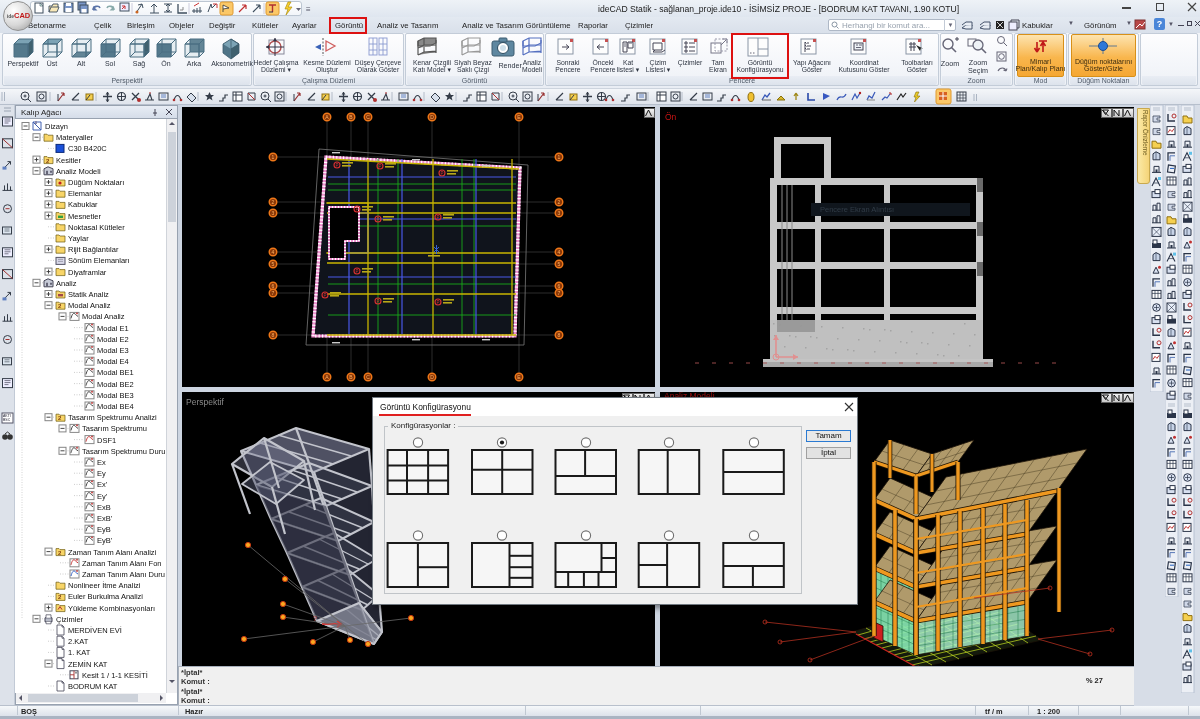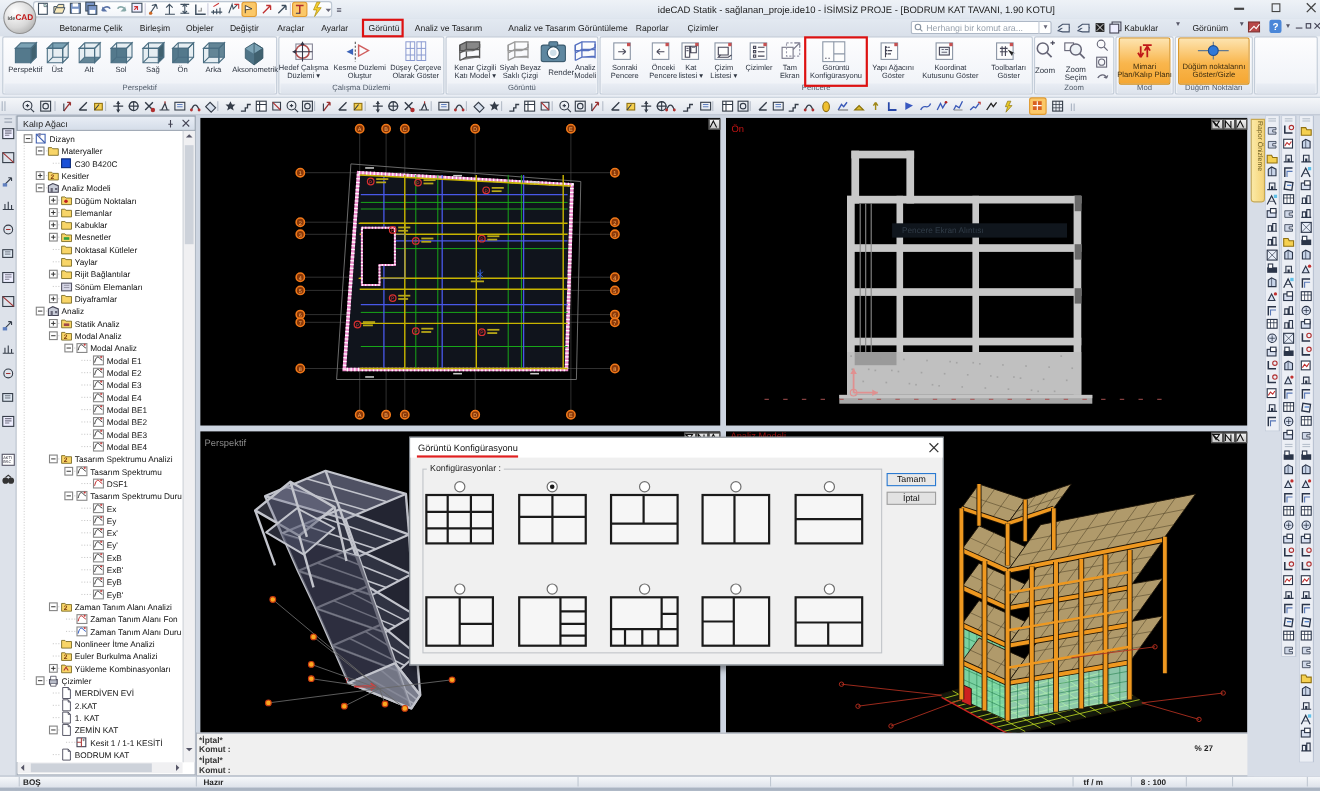--- a/index.html
+++ b/index.html
@@ -90,26 +90,26 @@
 <div style="position:absolute;left:306px;top:5px;width:8px;height:7px;font-size:8px;color:#556;">≡</div>
 <div style="position:absolute;left:598px;top:4px;font-size:8.6px;color:#1a1a1a;white-space:nowrap">ideCAD Statik - sağlanan_proje.ide10 - İSİMSİZ PROJE - [BODRUM KAT TAVANI,  1.90 KOTU]</div>
 <div style="position:absolute;left:1122px;top:7px;width:9px;height:1.5px;background:#444"></div>
 <div style="position:absolute;left:1156px;top:3px;width:8px;height:8px;border:1.2px solid #444"></div>
 <svg class="abs" style="left:1187px;top:2px" width="10" height="10">
     <path d="M1 1l8 8M9 1l-8 8" stroke="#444" stroke-width="1.2"></path>
   </svg>
 <div style="position:absolute;left:3px;top:1px;width:30px;height:30px;border-radius:50%;background:radial-gradient(circle at 35% 30%,#ffffff,#d8d8d8 55%,#9a9a9a);border:1px solid #909090;z-index:5"></div>
 <div style="position:absolute;left:5px;top:11px;width:27px;text-align:center;font-size:7.5px;font-weight:bold;color:#c01818;z-index:6"><span style="font-size:5px;color:#555">ide</span>CAD</div>
 <div style="position:absolute;left:0;top:17px;width:1200px;height:16px;background:linear-gradient(#e3e9f1,#d9e0ea)"></div>
-<div style="position:absolute;left:54px;top:20.5px;font-size:7.8px;color:#1c1c1c;white-space:nowrap">Betonarme</div>
+<div style="position:absolute;left:28px;top:20.5px;font-size:7.8px;color:#1c1c1c;white-space:nowrap">Betonarme</div>
 <div style="position:absolute;left:94px;top:20.5px;font-size:7.8px;color:#1c1c1c;white-space:nowrap">Çelik</div>
 <div style="position:absolute;left:127px;top:20.5px;font-size:7.8px;color:#1c1c1c;white-space:nowrap">Birleşim</div>
 <div style="position:absolute;left:169px;top:20.5px;font-size:7.8px;color:#1c1c1c;white-space:nowrap">Objeler</div>
 <div style="position:absolute;left:209px;top:20.5px;font-size:7.8px;color:#1c1c1c;white-space:nowrap">Değiştir</div>
-<div style="position:absolute;left:252px;top:20.5px;font-size:7.8px;color:#1c1c1c;white-space:nowrap">Araçlar</div>
+<div style="position:absolute;left:252px;top:20.5px;font-size:7.8px;color:#1c1c1c;white-space:nowrap">Kütleler</div>
 <div style="position:absolute;left:292px;top:20.5px;font-size:7.8px;color:#1c1c1c;white-space:nowrap">Ayarlar</div>
 <div style="position:absolute;left:335px;top:20.5px;font-size:7.8px;color:#1c1c1c;white-space:nowrap">Görüntü</div>
 <div style="position:absolute;left:377px;top:20.5px;font-size:7.8px;color:#1c1c1c;white-space:nowrap">Analiz ve Tasarım</div>
 <div style="position:absolute;left:462px;top:20.5px;font-size:7.8px;color:#1c1c1c;white-space:nowrap">Analiz ve Tasarım Görüntüleme</div>
 <div style="position:absolute;left:578px;top:20.5px;font-size:7.8px;color:#1c1c1c;white-space:nowrap">Raporlar</div>
 <div style="position:absolute;left:625px;top:20.5px;font-size:7.8px;color:#1c1c1c;white-space:nowrap">Çizimler</div>
 <div style="position:absolute;left:329px;top:17px;width:38px;height:17px;border:2px solid #dd1111;z-index:7"></div>
 <div style="position:absolute;left:828px;top:19px;width:128px;height:12px;background:#fff;border:1px solid #aeb8c6;border-radius:2px"></div>
 <svg class="abs" style="left:831px;top:21px" width="9" height="9">
     <circle cx="3.5" cy="3.5" r="2.5" fill="none" stroke="#8894a2"></circle>
@@ -161,21 +161,21 @@
 <div style="position:absolute;left:178px;top:666px;width:962px;height:40px;background:#f0f0f0;border:1px solid #a8b0bc;border-right:none"></div>
 <div style="position:absolute;left:181px;top:668.0px;font-size:7.6px;color:#333;font-weight:bold">*İptal*</div>
 <div style="position:absolute;left:181px;top:677.3px;font-size:7.6px;color:#333;font-weight:bold">Komut :</div>
 <div style="position:absolute;left:181px;top:686.6px;font-size:7.6px;color:#333;font-weight:bold">*İptal*</div>
 <div style="position:absolute;left:181px;top:695.9px;font-size:7.6px;color:#333;font-weight:bold">Komut :</div>
 <div style="position:absolute;left:0;top:705px;width:1200px;height:11px;background:linear-gradient(#f6f8fa,#dde2ea);border-top:1px solid #b8c0cc"></div>
 <div style="position:absolute;left:0;top:716px;width:1200px;height:3px;background:#aab4c2"></div>
 <div style="position:absolute;left:21px;top:707px;font-size:7.4px;color:#222;font-weight:bold">BOŞ</div>
 <div style="position:absolute;left:185px;top:707px;font-size:7.4px;color:#222;font-weight:bold">Hazır</div>
 <div style="position:absolute;left:985px;top:707px;font-size:7.4px;color:#222;font-weight:bold">tf / m</div>
-<div style="position:absolute;left:1037px;top:707px;font-size:7.4px;color:#222;font-weight:bold">8 : 100</div>
+<div style="position:absolute;left:1037px;top:707px;font-size:7.4px;color:#222;font-weight:bold">1 : 200</div>
 <div style="position:absolute;left:1086px;top:676px;font-size:7.4px;color:#222;font-weight:bold">% 27</div>
 <div style="position:absolute;left:17px;top:706px;width:1px;height:9px;background:#c0c8d2"></div>
 <div style="position:absolute;left:178px;top:706px;width:1px;height:9px;background:#c0c8d2"></div>
 <div style="position:absolute;left:525px;top:706px;width:1px;height:9px;background:#c0c8d2"></div>
 <div style="position:absolute;left:700px;top:706px;width:1px;height:9px;background:#c0c8d2"></div>
 <div style="position:absolute;left:975px;top:706px;width:1px;height:9px;background:#c0c8d2"></div>
 <div style="position:absolute;left:1028px;top:706px;width:1px;height:9px;background:#c0c8d2"></div>
 <div style="position:absolute;left:1078px;top:706px;width:1px;height:9px;background:#c0c8d2"></div>
 <div style="position:absolute;left:1120px;top:706px;width:1px;height:9px;background:#c0c8d2"></div>
 <div style="position:absolute;left:1188px;top:706px;width:1px;height:9px;background:#c0c8d2"></div>

